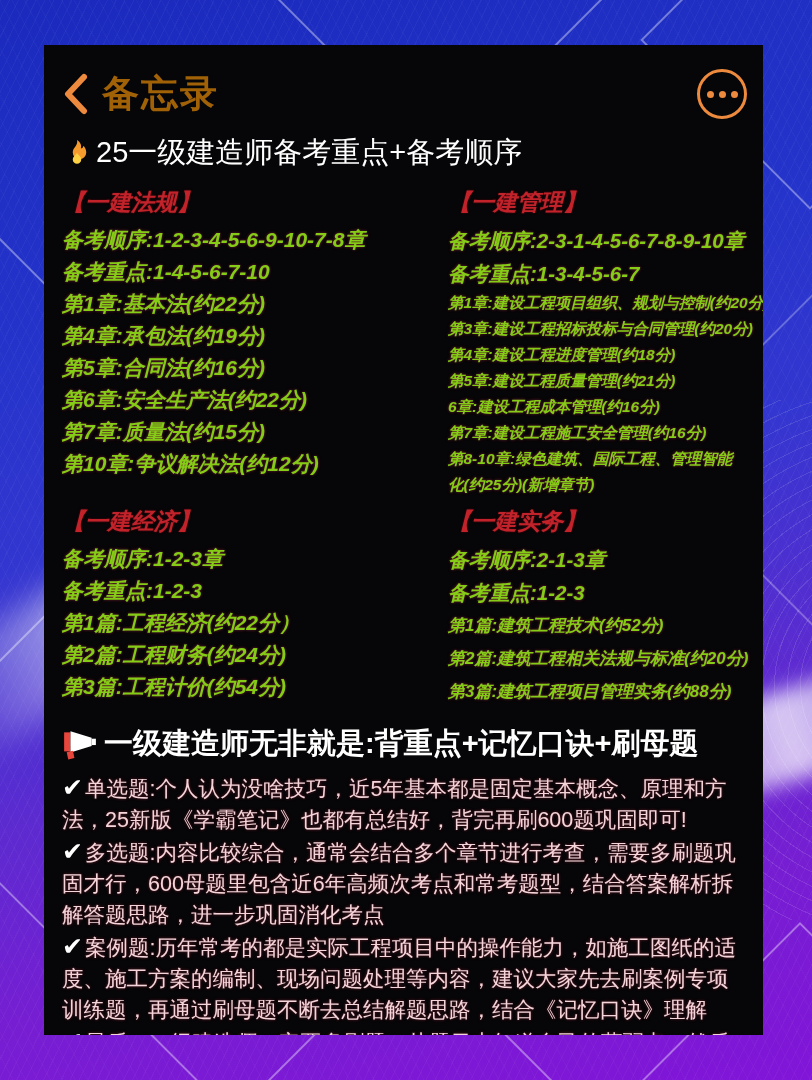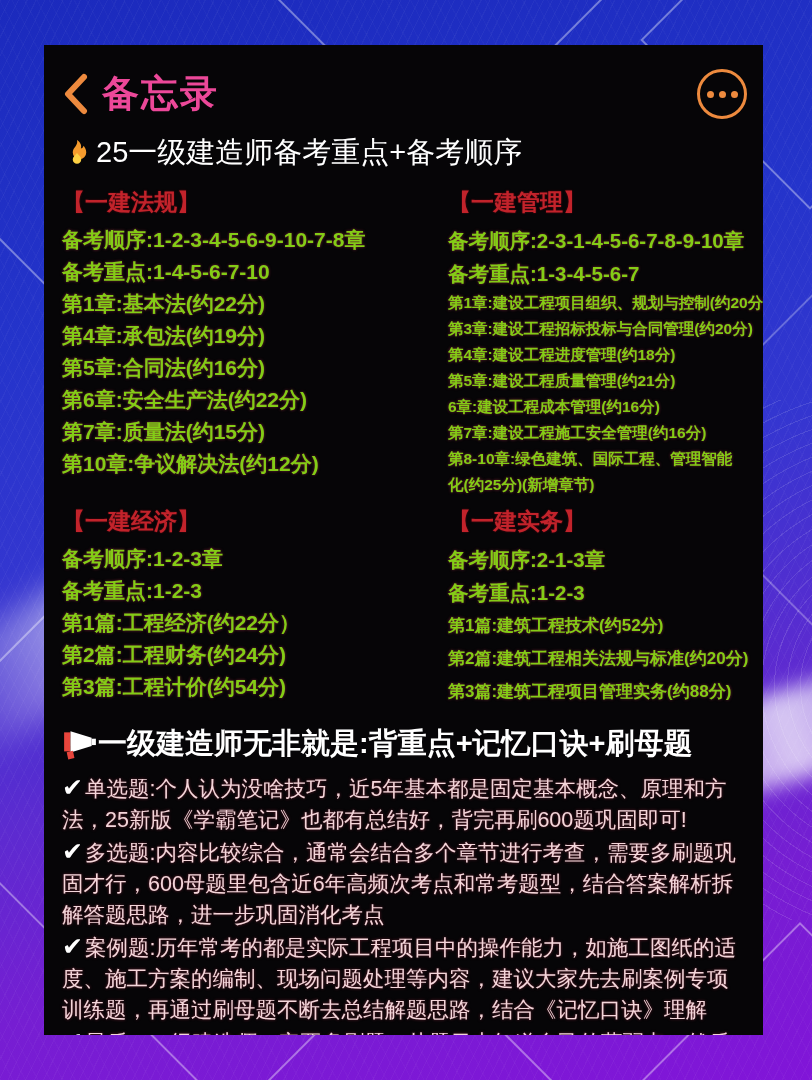--- a/index.html
+++ b/index.html
@@ -28,45 +28,45 @@
     background:linear-gradient(90deg,transparent,rgba(255,255,255,0.65),transparent); filter:blur(16px); }
   .s2 { left:580px; top:690px; width:420px; height:90px; transform:rotate(-18deg);
     background:linear-gradient(90deg,transparent,rgba(255,255,255,0.75),transparent); filter:blur(10px); }
 
   
   .card { position:absolute; left:44px; top:45px; width:719px; height:990px;
     background:#060507; overflow:hidden; padding:20px 0 0 18px; }
 
   .nav-row { display:flex; align-items:center; height:58px; padding-right:16px; }
   .back-btn { width:30px; height:44px; display:flex; align-items:center; cursor:pointer; }
-  .nav-title { color:#ec4899; font-size:37px; font-weight:bold; margin-left:10px; letter-spacing:2px; }
+  .nav-title { color:#a16207; font-size:37px; font-weight:bold; margin-left:10px; letter-spacing:2px; }
   .spacer { flex:1; }
   .more-btn { width:50px; height:50px; border:3.5px solid #ed8a3e; border-radius:50%;
     display:flex; align-items:center; justify-content:center; gap:5px; cursor:pointer; }
   .more-btn i { width:7px; height:7px; border-radius:50%; background:#ed8a3e; }
 
   .title-row { display:flex; align-items:center; margin-top:10px; }
   .note-title { color:#ffffff; font-size:29px; font-weight:normal; margin-left:4px; }
   .flame { width:30px; height:30px; flex:0 0 auto; }
 
   .grid { display:grid; grid-template-columns:386px 1fr; margin-top:14px; }
   .sec-heading { font-size:23px; font-weight:bold; color:#c2232b;
     text-shadow:0 0 2px rgba(120,10,20,0.8); margin-bottom:6px; }
-  .sec { padding-right:4px; }
+  .sec { padding-right:4px;font-style:italic; }
   .ln { color:#84cc16; font-weight:bold; white-space:nowrap;
     text-shadow:0 0 3px rgba(214,62,92,0.55); }
   .ln-big { font-size:21px; line-height:32px; }
   .mg-big { font-size:20.5px; line-height:33px; }
   .mg-sm { font-size:15.5px; line-height:26px; }
   .mg-wrap { white-space:normal; padding-right:24px; }
   .pr-sm { font-size:17px; line-height:33px; }
   .row2 { margin-top:8px; }
 
   .announce-row { display:flex; align-items:center; margin-top:16px; }
-  .announce-text { color:#ffffff; font-size:29px; font-weight:bold; }
+  .announce-text { color:#ffffff; font-size:29px; font-weight:bold; margin-left:6px; }
   .mega { width:36px; height:34px; flex:0 0 auto; }
 
   .paragraphs { margin-top:8px; padding-right:20px; }
   .para { color:#f4d6da; font-size:21.5px; font-weight:normal; line-height:31px;
     text-shadow:0 0 3px rgba(214,62,92,0.5); }
   .check { color:#ffffff; font-size:25px; text-shadow:none; padding-right:2px; }
 </style>
 </head>
 <body>
 

